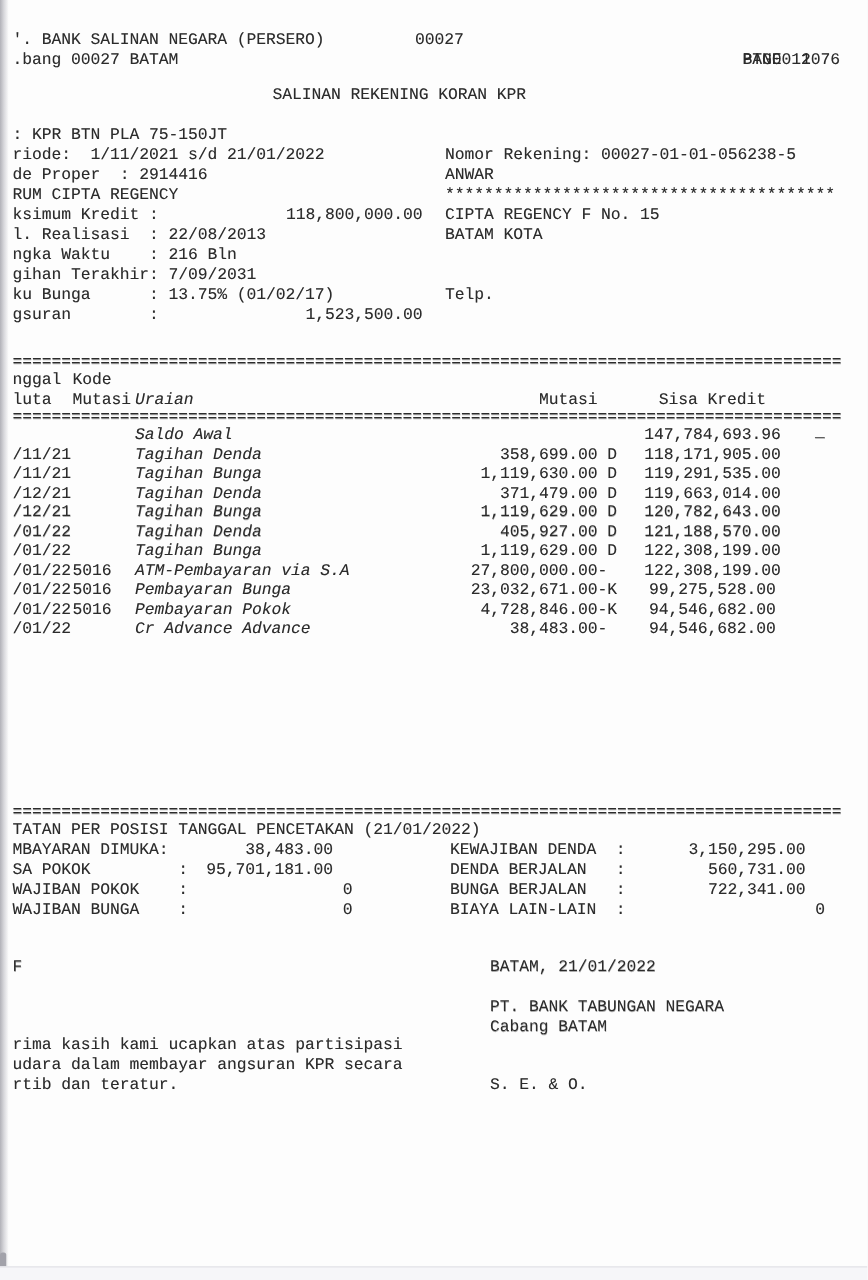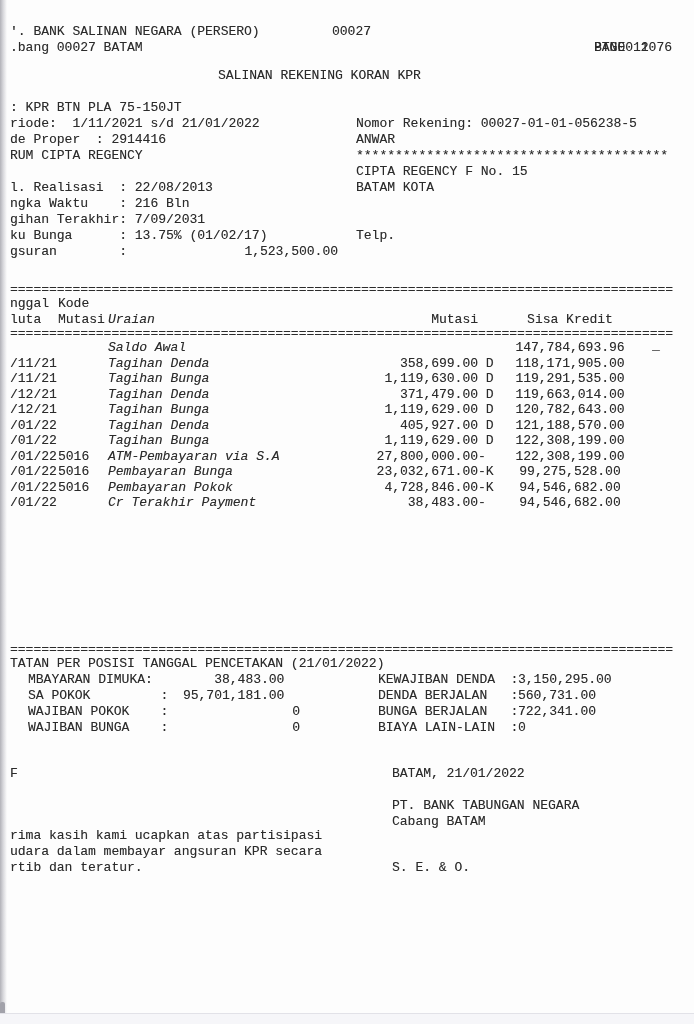--- a/index.html
+++ b/index.html
@@ -31,24 +31,24 @@
   .thead-row{position:absolute;left:10px;width:634px;display:flex;}
   .c-date{width:48px;white-space:pre;}
   .c-kode{width:50px;white-space:pre;}
   .c-ur{width:230px;white-space:pre;font-style:italic;}
   .c-amt{width:140px;text-align:right;white-space:pre;}
   .c-sfx{width:18px;white-space:pre;}
   .c-sisa{width:148px;text-align:center;white-space:pre;}
   
   .srows{position:absolute;left:10px;top:672px;width:674px;}
   .srow{display:flex;height:16px;line-height:16px;}
-  .s-ll{width:140px;white-space:pre;margin-left:18px;}
+  .s-ll{width:140px;white-space:pre;}
   .s-lv{width:132px;text-align:right;white-space:pre;}
   .s-rl{width:140px;margin-left:78px;white-space:pre;}
-  .s-rv{width:160px;white-space:pre;}
+  .s-rv{width:160px;text-align:right;white-space:pre;}
 </style>
 </head>
 <body>
 
 <div class="page">
 
   <div class="scan-edge"></div>
   <div class="scan-blotch"></div>
   <div class="paper-bottom"></div>
 
@@ -56,20 +56,24 @@
   <div class="t" style="left:332px;top:24px">00027</div>
   <div class="t" style="left:594px;top:40px">PAGE  1</div>
   <div class="t" style="left:10px;top:40px">.bang 00027 BATAM</div>
   <div class="t" style="left:594px;top:40px">BTN0012076</div>
   <div class="t" style="left:218px;top:68px">SALINAN REKENING KORAN KPR</div>
 
   <div class="t" style="left:10px;top:100px">: KPR BTN PLA 75-150JT</div>
   <div class="t" style="left:10px;top:116px">riode:  1/11/2021 s/d 21/01/2022</div>
   <div class="t" style="left:10px;top:132px">de Proper  : 2914416</div>
   <div class="t" style="left:10px;top:148px">RUM CIPTA REGENCY</div>
+  <div class="info-val-row" style="top:164px">
+    <span class="lbl">ksimum Kredit :</span>
+    <span class="val">118,800,000.00</span>
+  </div>
   <div class="t" style="left:10px;top:180px">l. Realisasi  : 22/08/2013</div>
   <div class="t" style="left:10px;top:196px">ngka Waktu    : 216 Bln</div>
   <div class="t" style="left:10px;top:212px">gihan Terakhir: 7/09/2031</div>
   <div class="t" style="left:10px;top:228px">ku Bunga      : 13.75% (01/02/17)</div>
   <div class="info-val-row" style="top:244px">
     <span class="lbl">gsuran        :</span>
     <span class="val">1,523,500.00</span>
   </div>
 
   <div class="t" style="left:356px;top:116px">Nomor Rekening: 00027-01-01-056238-5</div>
@@ -171,21 +175,21 @@
       <span class="c-date">/01/22</span>
       <span class="c-kode">5016</span>
       <span class="c-ur">Pembayaran Pokok</span>
       <span class="c-amt">4,728,846.00</span>
       <span class="c-sfx">-K</span>
       <span class="c-sisa">94,546,682.00</span>
     </div>
     <div class="trow">
       <span class="c-date">/01/22</span>
       <span class="c-kode"></span>
-      <span class="c-ur">Cr Terakhir Payment</span>
+      <span class="c-ur">Cr Advance Advance</span>
       <span class="c-amt">38,483.00</span>
       <span class="c-sfx">-</span>
       <span class="c-sisa">94,546,682.00</span>
     </div>
   </div>
   <div class="t" style="left:652px;top:338px">_</div>
 
   <div class="t" style="left:10px;top:642px">=====================================================================================</div>
   <div class="t" style="left:10px;top:656px">TATAN PER POSISI TANGGAL PENCETAKAN (21/01/2022)</div>
   <div class="srows">

